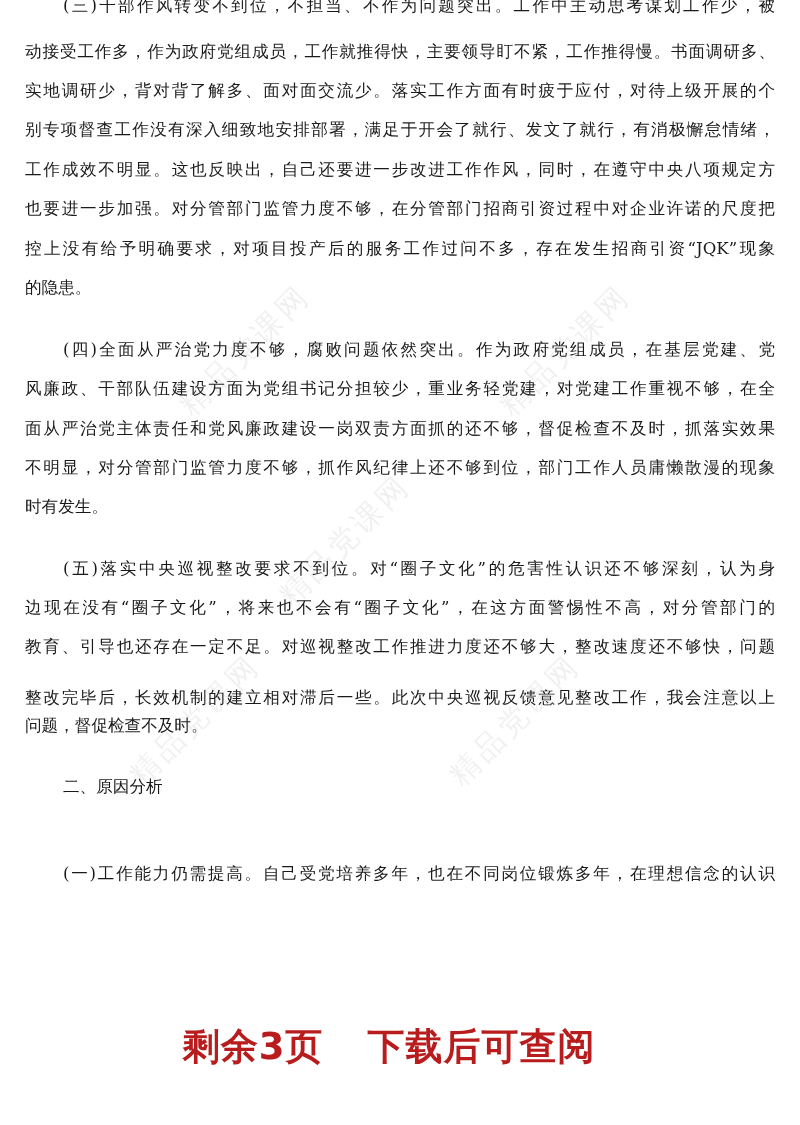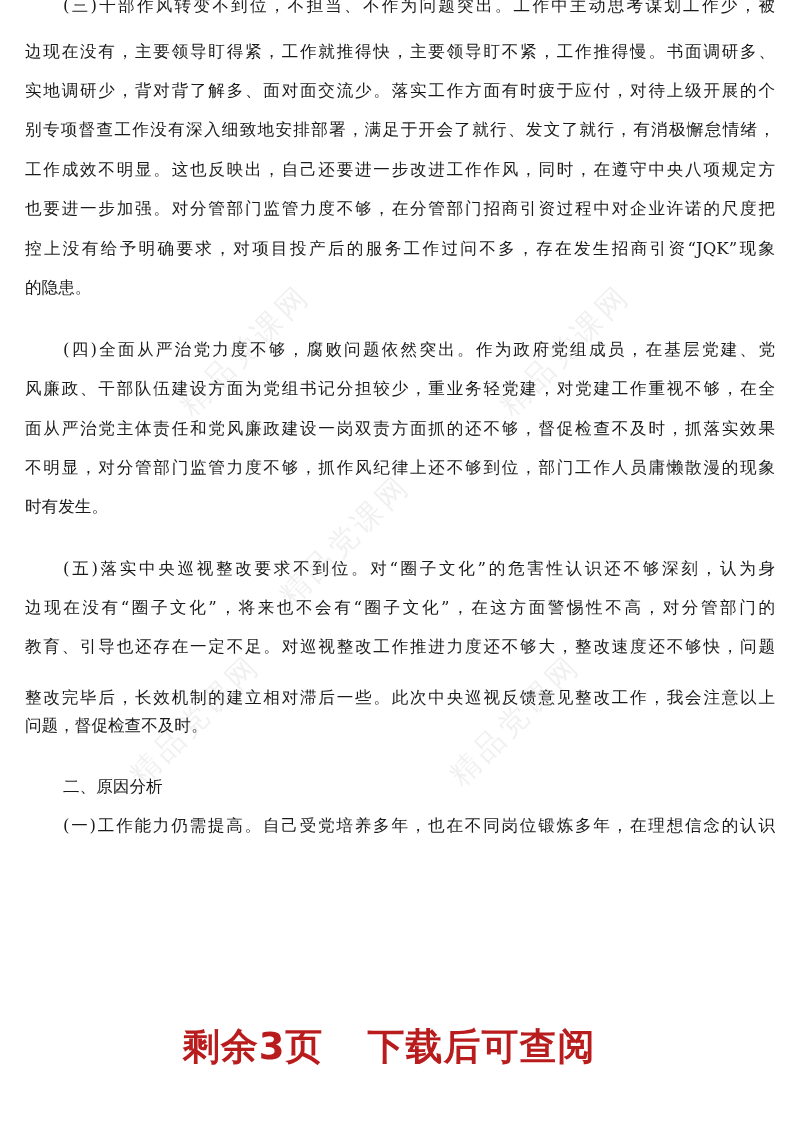--- a/index.html
+++ b/index.html
@@ -77,21 +77,21 @@
 
 <div class="page">
 
   <div class="watermark" style="left:160px; top:330px;">精品党课网</div>
   <div class="watermark" style="left:480px; top:330px;">精品党课网</div>
   <div class="watermark" style="left:260px; top:520px;">精品党课网</div>
   <div class="watermark" style="left:110px; top:700px;">精品党课网</div>
   <div class="watermark" style="left:430px; top:700px;">精品党课网</div>
 
   <div class="line indent cut" style="top:-4px;">(三)干部作风转变不到位，不担当、不作为问题突出。工作中主动思考谋划工作少，被</div>
-  <div class="line" style="top:42px;">边现在没有，主要领导盯得紧，工作就推得快，主要领导盯不紧，工作推得慢。书面调研多、</div>
+  <div class="line" style="top:42px;">动接受工作多，作为政府党组成员，工作就推得快，主要领导盯不紧，工作推得慢。书面调研多、</div>
   <div class="line" style="top:81px;">实地调研少，背对背了解多、面对面交流少。落实工作方面有时疲于应付，对待上级开展的个</div>
   <div class="line" style="top:120px;">别专项督查工作没有深入细致地安排部署，满足于开会了就行、发文了就行，有消极懈怠情绪，</div>
   <div class="line" style="top:160px;">工作成效不明显。这也反映出，自己还要进一步改进工作作风，同时，在遵守中央八项规定方</div>
   <div class="line" style="top:199px;">也要进一步加强。对分管部门监管力度不够，在分管部门招商引资过程中对企业许诺的尺度把</div>
   <div class="line" style="top:239px;">控上没有给予明确要求，对项目投产后的服务工作过问不多，存在发生招商引资“JQK”现象</div>
   <div class="line last" style="top:278px;">的隐患。</div>
 
   <div class="line indent" style="top:340px;">(四)全面从严治党力度不够，腐败问题依然突出。作为政府党组成员，在基层党建、党</div>
   <div class="line" style="top:379px;">风廉政、干部队伍建设方面为党组书记分担较少，重业务轻党建，对党建工作重视不够，在全</div>
   <div class="line" style="top:458px;">不明显，对分管部门监管力度不够，抓作风纪律上还不够到位，部门工作人员庸懒散漫的现象</div>
@@ -99,18 +99,18 @@
   <div class="line last" style="top:497px;">时有发生。</div>
 
   <div class="line indent" style="top:559px;">(五)落实中央巡视整改要求不到位。对“圈子文化”的危害性认识还不够深刻，认为身</div>
   <div class="line" style="top:598px;">边现在没有“圈子文化”，将来也不会有“圈子文化”，在这方面警惕性不高，对分管部门的</div>
   <div class="line" style="top:637px;">教育、引导也还存在一定不足。对巡视整改工作推进力度还不够大，整改速度还不够快，问题</div>
   <div class="line" style="top:676px;margin-top:12px;">整改完毕后，长效机制的建立相对滞后一些。此次中央巡视反馈意见整改工作，我会注意以上</div>
   <div class="line last" style="top:716px;">问题，督促检查不及时。</div>
 
   <div class="line indent last" style="top:777px;">二、原因分析</div>
 
-  <div class="line indent" style="top:816px;">(一)工作能力仍需提高。自己受党培养多年，也在不同岗位锻炼多年，在理想信念的认识</div>
+  <div class="line indent" style="top:864px;">(一)工作能力仍需提高。自己受党培养多年，也在不同岗位锻炼多年，在理想信念的认识</div>
 
   <div class="footer-banner">
     <span>剩余3页</span><span class="gap"></span><span>下载后可查阅</span>
   </div>
 </div>
 
 </body></html>

